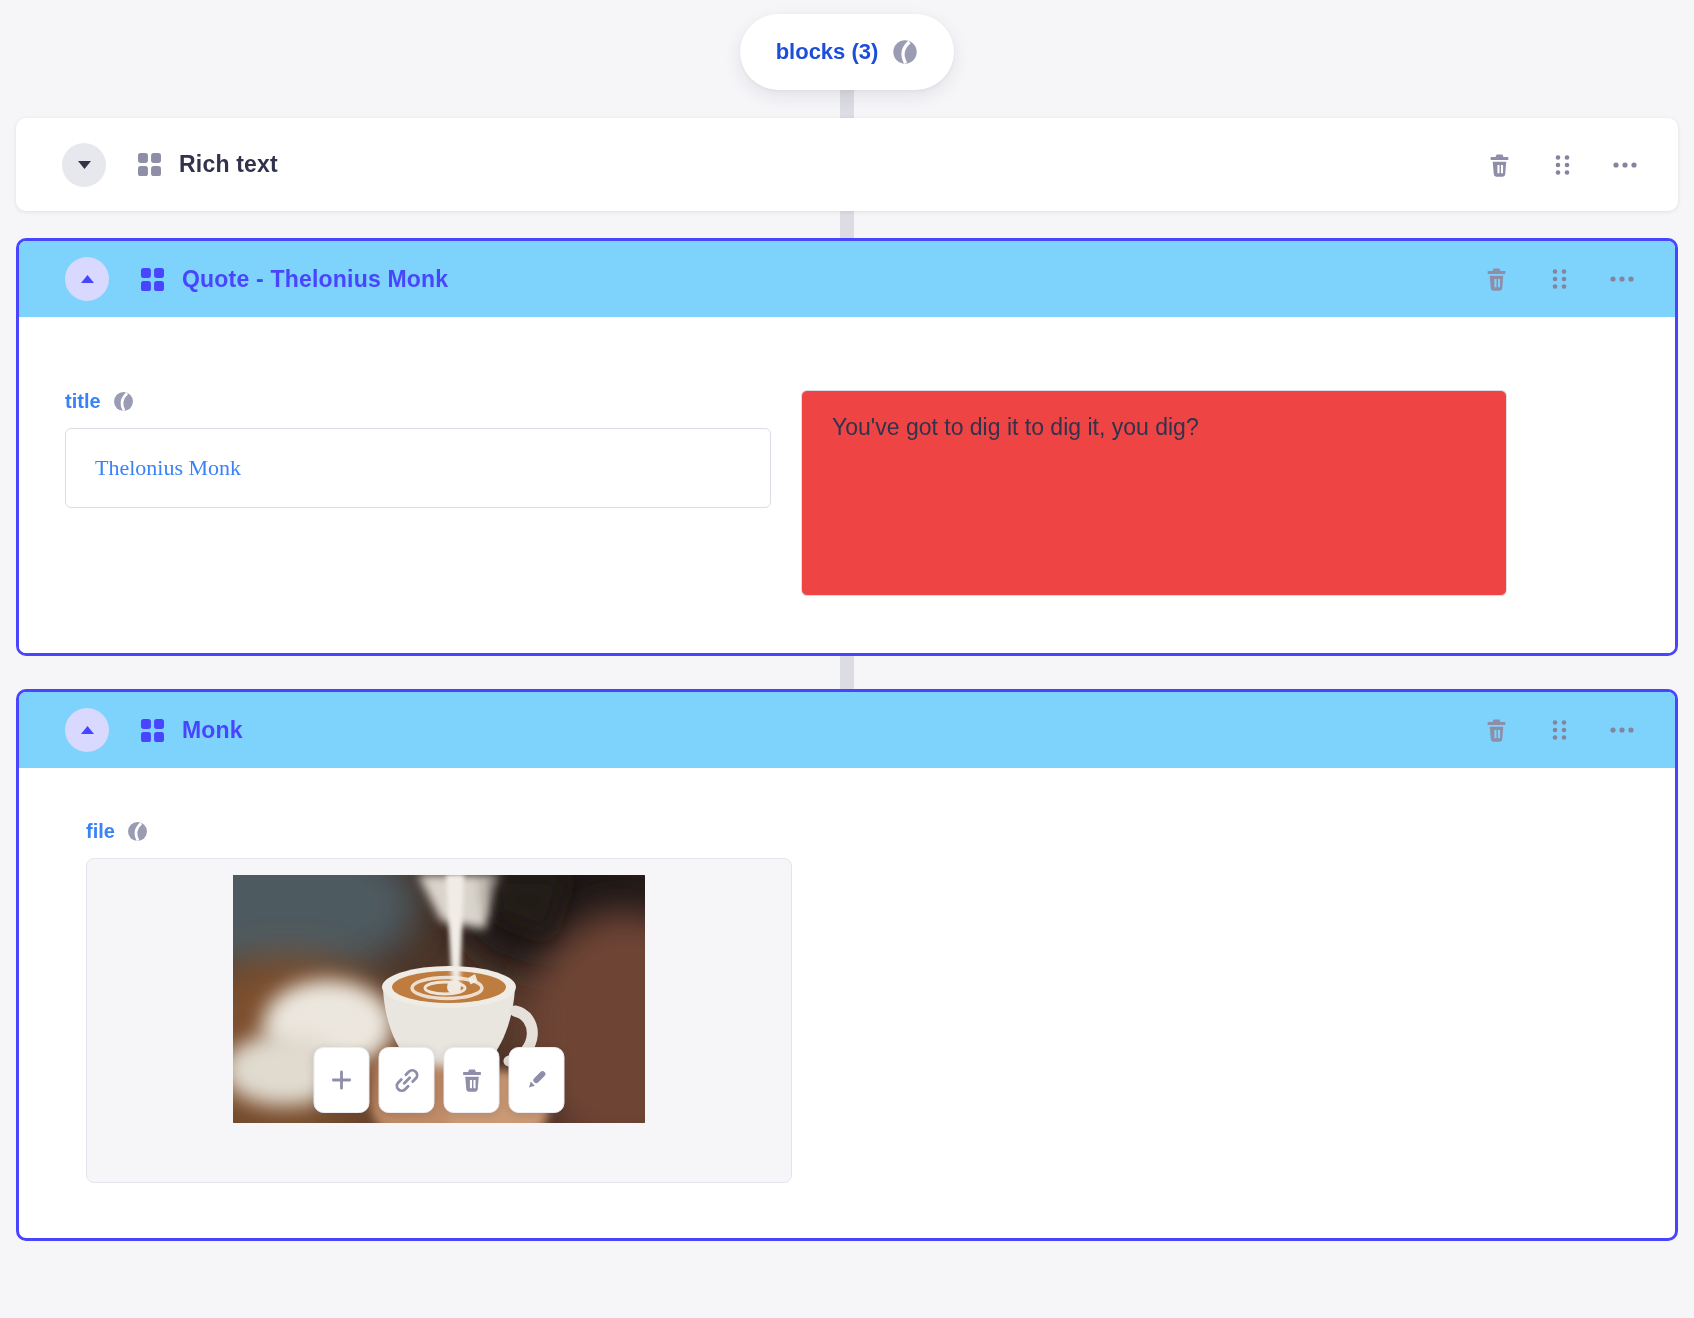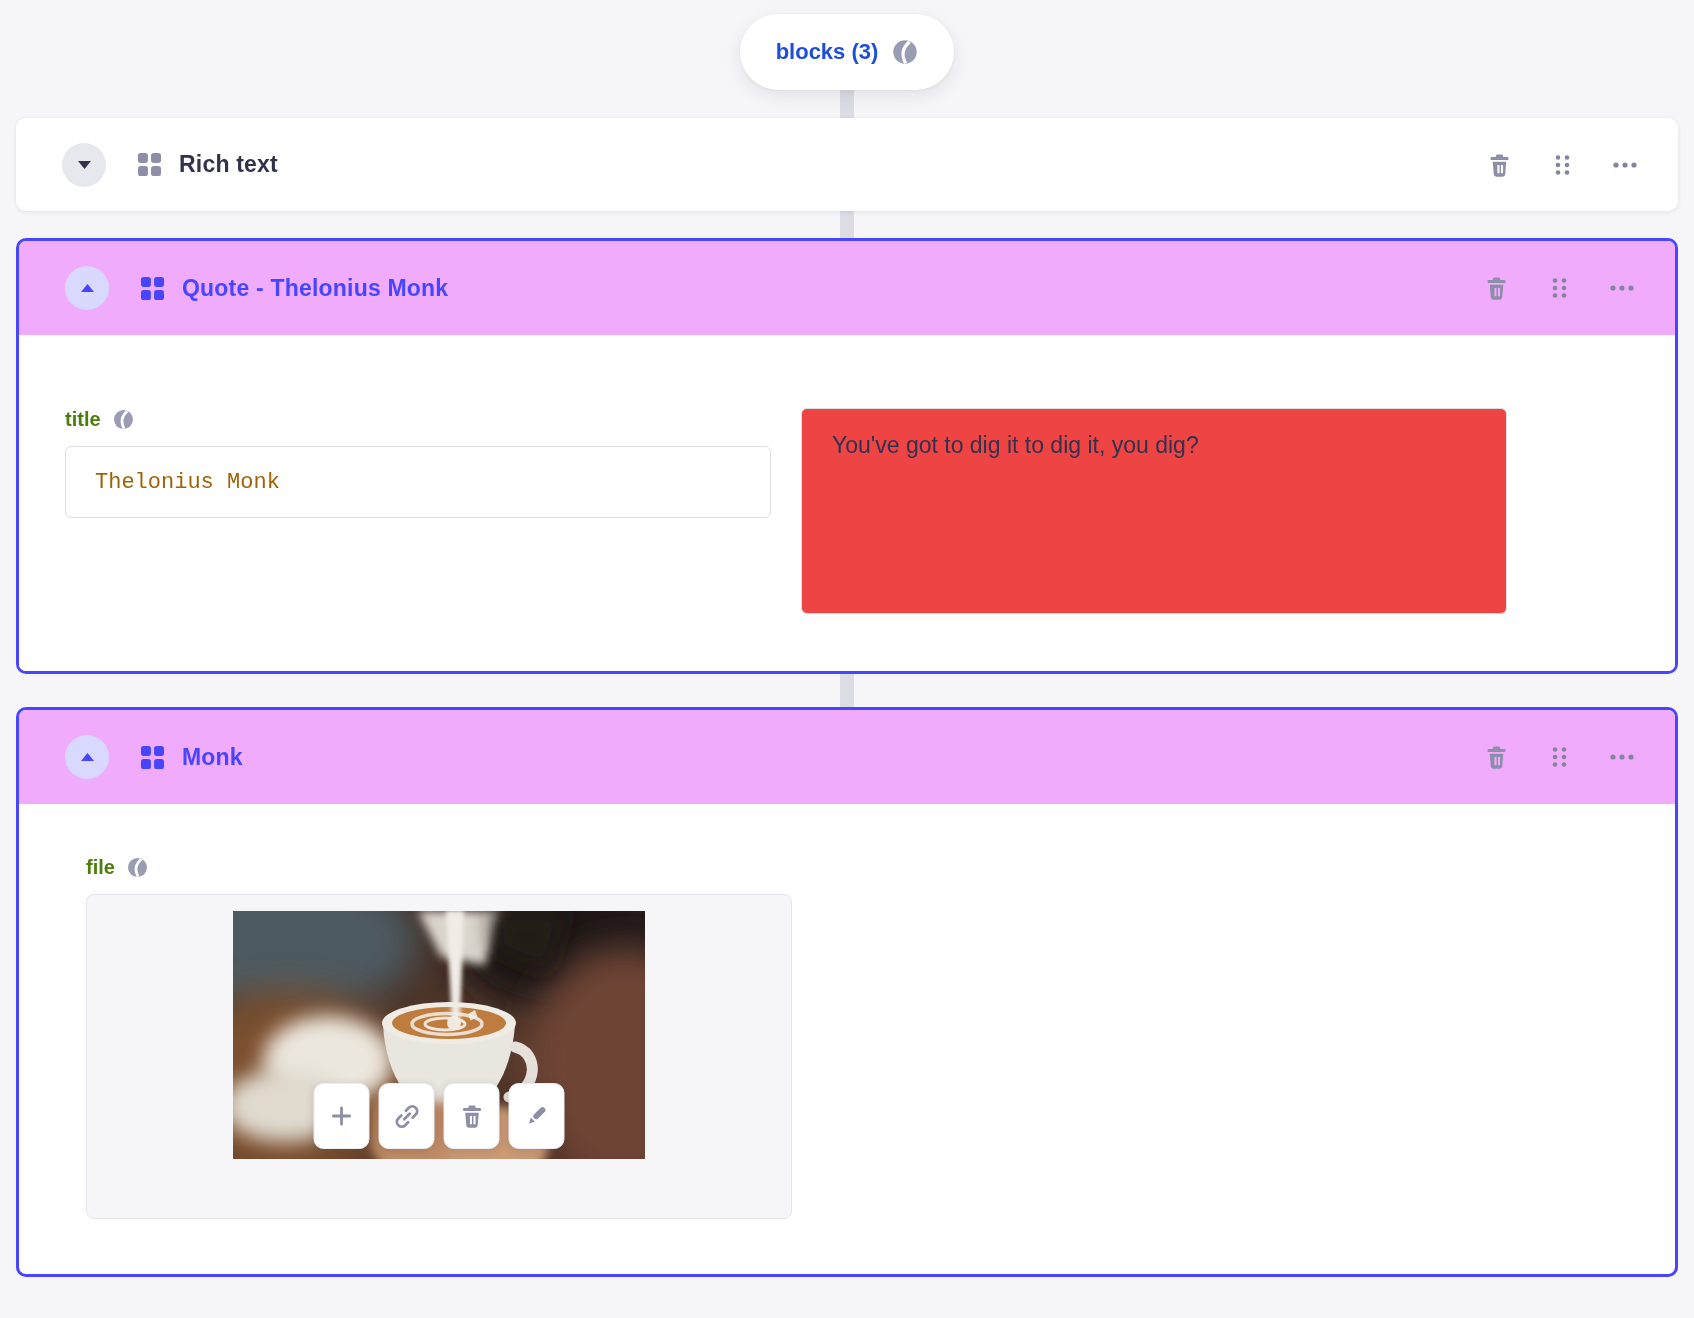--- a/index.html
+++ b/index.html
@@ -33,21 +33,21 @@
   }
   .block.selected {
     border: 3px solid #4945ff; overflow: hidden;
   }
   .block.quote { margin-top: 27px; }
   .block.media { margin-top: 33px; }
   .block-header {
     height: 93px; display: flex; align-items: center;
     padding: 0 38px 0 46px; width: 100%;
   }
-  .selected .block-header { height: 94px; background: #f0abfc; }
+  .selected .block-header { height: 76px; background: #7dd3fc; }
   .toggle {
     width: 44px; height: 44px; border-radius: 50%; border: none; cursor: pointer;
     display: flex; align-items: center; justify-content: center; flex: 0 0 auto;
   }
   .plain .toggle { background: #e7e7ee; }
   .selected .toggle { background: #d9d8ff; }
   .grid-icon { margin-left: 32px; flex: 0 0 auto; display: flex; }
   .block-title { margin-left: 18px; font-size: 23px; font-weight: 700; letter-spacing: .2px; }
   .plain .block-title { color: #32324d; }
   .selected .block-title { color: #4945ff; }
@@ -55,25 +55,25 @@
   .icon-btn {
     background: none; border: none; cursor: pointer; padding: 0;
     display: flex; align-items: center; justify-content: center;
     width: 30px; height: 30px;
   }
   
   .quote-content { display: flex; gap: 30px; padding: 73px 46px 53px; background: #fff; }
   .media-content { padding: 52px 67px 55px; background: #fff; border-radius: 24px; }
   .field { width: 706px; }
   .field-label-row { display: flex; align-items: center; gap: 12px; margin-bottom: 15px; }
-  .field-label { font-size: 20px; font-weight: 700; color: #4d7c0f; }
+  .field-label { font-size: 20px; font-weight: 700; color: #3b82f6; }
   .text-input {
-    width: 100%; height: 72px; border: 1px solid #dcdce4; border-radius: 6px;
-    background: #fff; padding: 0 29px; font-size: 22px; color: #a16207;
-    font-family: Liberation Mono, monospace; outline: none;
+    width: 100%; height: 80px; border: 1px solid #dcdce4; border-radius: 6px;
+    background: #fff; padding: 0 29px; font-size: 22px; color: #3b82f6;
+    font-family: Liberation Serif, serif; outline: none;
   }
   .textarea {
     width: 100%; height: 206px; border: 1px solid #dcdce4; border-radius: 6px;
     background: #ef4444; padding: 20px 30px; font-size: 23px; color: #32324d;
     font-family: "Liberation Sans", sans-serif; resize: none; outline: none; line-height: 1.4;
   }
   .dropzone {
     width: 706px; height: 325px; background: #f6f6f9;
     border: 1px solid #e4e4ec; border-radius: 8px;
   }

